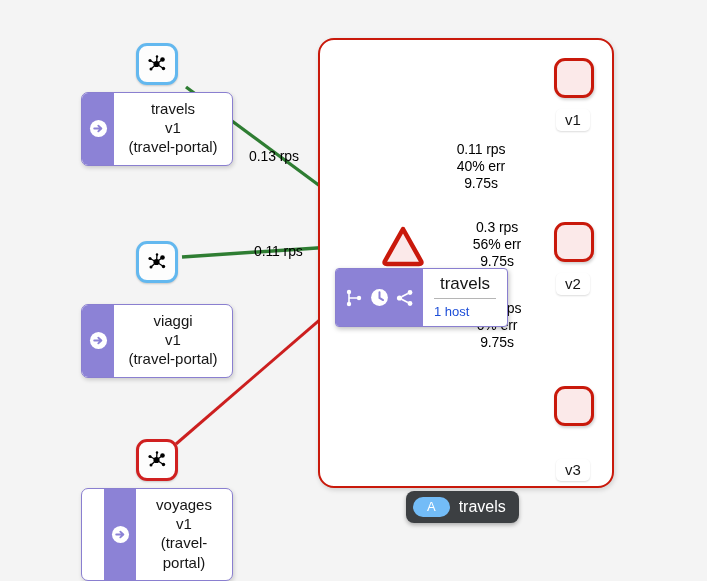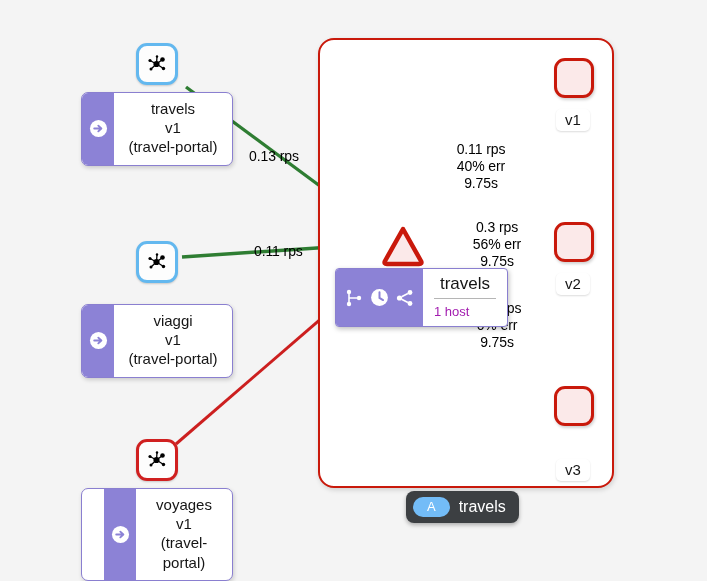--- a/index.html
+++ b/index.html
@@ -124,21 +124,21 @@
     display: flex; align-items: center; gap: 5px;
     padding: 0 8px;
     flex: 0 0 auto;
   }
   #hover-body {
     padding: 5px 11px 7px 11px;
     min-width: 84px;
   }
   #hover-title { font-size: 17px; color: #151515; text-align: center; }
   #hover-div { height: 1px; background: #b5b5b5; margin: 4px 0 5px 0; }
-  #hover-sub { font-size: 13px; color: #a21caf; }
+  #hover-sub { font-size: 13px; color: #1d4ed8; }
 
   
   #app-badge {
     position: absolute;
     left: 406px; top: 491px;
     display: flex; align-items: center; gap: 9px;
     background: #3c3f42;
     border-radius: 8px;
     padding: 6px 13px 6px 7px;
     z-index: 21;

